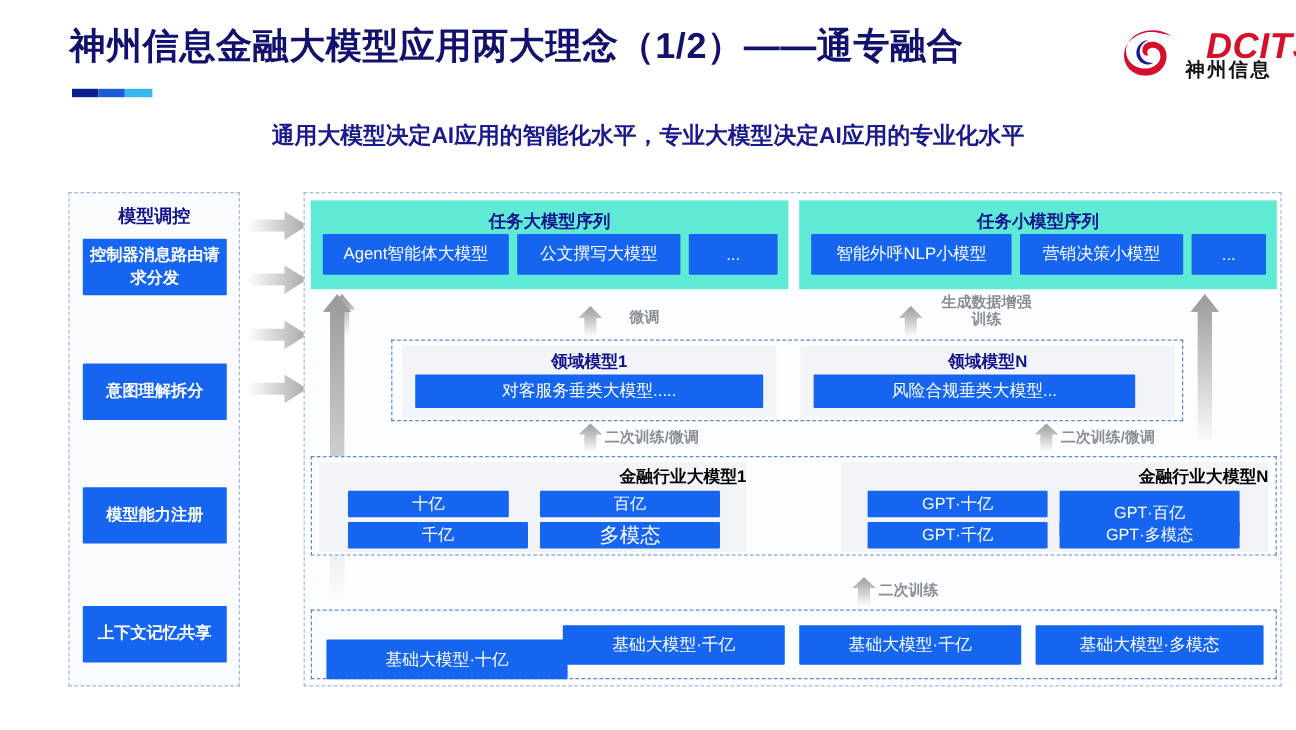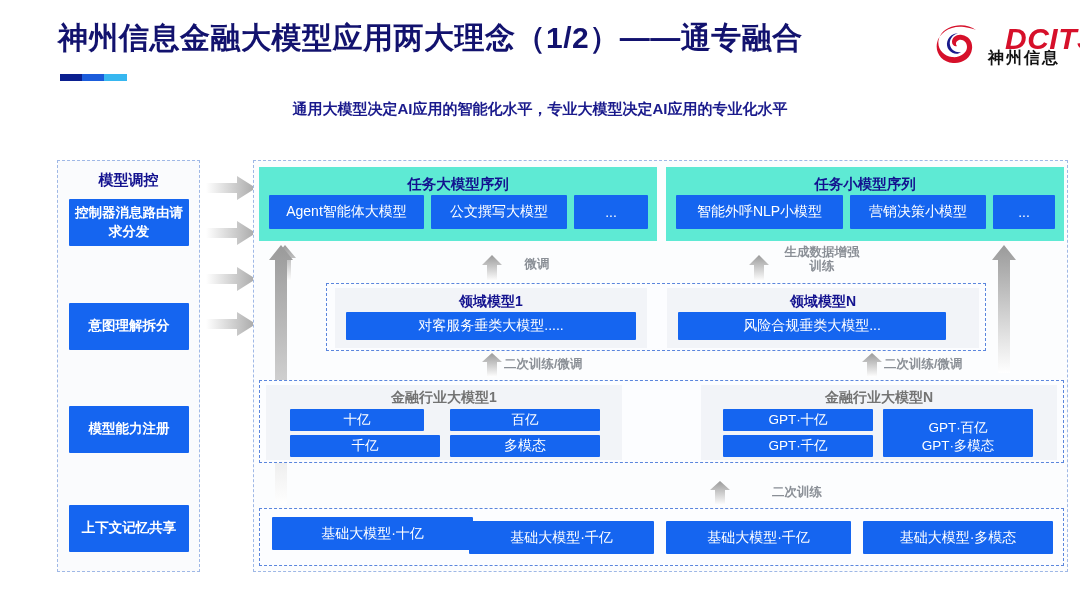--- a/index.html
+++ b/index.html
@@ -31,21 +31,21 @@
     color: #d6102a; letter-spacing: 0.5px; margin-left: 21px;
   }
   .logo .brand-cn {
     position: absolute; left: 52px; top: 28px;
     font-size: 16px; font-weight: bold; color: #111;
     letter-spacing: 2px;
   }
 
   .subtitle {
     position: absolute; left: 0; right: 0; top: 100px;
-    text-align: center; font-size: 15px; font-weight: bold;
+    text-align: center; font-size: 19px; font-weight: bold;
     color: #1a1a8c;
   }
 
   
   .ctrl-col {
     position: absolute; left: 57px; top: 160px;
     width: 143px; height: 412px;
     border: 1px dashed #9fb8e6; background: #fafbfd;
   }
   .ctrl-title {
@@ -106,22 +106,22 @@
 
   
   .ind-band {
     position: absolute; left: 5px; top: 219px;
     width: 805px; height: 83px;
     border: 1px dashed #5b86dd; background: #fcfdff;
   }
   .ind-cell { position: absolute; top: 4px; width: 356px; height: 75px; background: #f2f4f8; }
   .ind-cell.a { left: 6px; }
   .ind-cell.b { left: 441px; }
-  .ind-title { position: absolute; left:0; right:0; top:4px; text-align:center;
-    font-size: 14px; font-weight: bold; color:#737373; }
+  .ind-title { position: absolute; left:0; right:0; top:4px; text-align:right;
+    font-size: 14px; font-weight: bold; color:#000000; }
 
   
   .base-band {
     position: absolute; left: 5px; top: 347px;
     width: 805px; height: 58px;
     border: 1px dashed #5b86dd; background: #fcfdff;
   }
 
   
   .uarrow { position: absolute; }
@@ -247,37 +247,37 @@
     <svg class="uarrow" style="left:15px;top:84px;width:24px;height:260px" viewBox="0 0 24 260">
       <path d="M6 260 V15 H0 L12 0 L24 15 H18 V260 Z" fill="url(#gu)"></path>
     </svg>
 
     <div class="ind-band">
       <div class="ind-cell a">
         <div class="ind-title">金融行业大模型1</div>
         <div class="bluebox" style="left:24px;top:24px;width:134px;height:22px;font-size:13.5px;">十亿</div>
         <div class="bluebox" style="left:184px;top:24px;width:150px;height:22px;font-size:13.5px;">百亿</div>
         <div class="bluebox" style="left:24px;top:50px;width:150px;height:22px;font-size:13.5px;">千亿</div>
-        <div class="bluebox" style="left:184px;top:50px;width:150px;height:22px;font-size:14px;">多模态</div>
+        <div class="bluebox" style="left:184px;top:50px;width:150px;height:22px;font-size:17px;">多模态</div>
       </div>
       <div class="ind-cell b">
         <div class="ind-title">金融行业大模型N</div>
         <div class="bluebox" style="left:22px;top:24px;width:150px;height:22px;font-size:13.5px;">GPT·十亿</div>
         <div class="bluebox" style="left:182px;top:24px;width:150px;height:38px;font-size:13.5px;">GPT·百亿</div>
         <div class="bluebox" style="left:22px;top:50px;width:150px;height:22px;font-size:13.5px;">GPT·千亿</div>
         <div class="bluebox" style="left:182px;top:50px;width:150px;height:22px;font-size:13.5px;">GPT·多模态</div>
       </div>
     </div>
 
     <svg class="uarrow" style="left:456px;top:320px;width:20px;height:24px" viewBox="0 0 20 24">
       <path d="M5 24 V9 H0 L10 0 L20 9 H15 V24 Z" fill="url(#gu)"></path>
     </svg>
-    <div class="alabel" style="left:478px;top:324px;width:90px;text-align:right;">二次训练</div>
+    <div class="alabel" style="left:478px;top:324px;width:90px;text-align:left;">二次训练</div>
 
     <div class="base-band">
-      <div class="bluebox" style="left:12px;top:8px;width:201px;height:33px;">基础大模型·十亿</div>
+      <div class="bluebox" style="left:12px;top:24px;width:201px;height:33px;">基础大模型·十亿</div>
       <div class="bluebox" style="left:209px;top:12px;width:185px;height:33px;">基础大模型·千亿</div>
       <div class="bluebox" style="left:406px;top:12px;width:185px;height:33px;">基础大模型·千亿</div>
       <div class="bluebox" style="left:603px;top:12px;width:190px;height:33px;">基础大模型·多模态</div>
     </div>
 
   </div>
 </div>
 
 </body></html>

